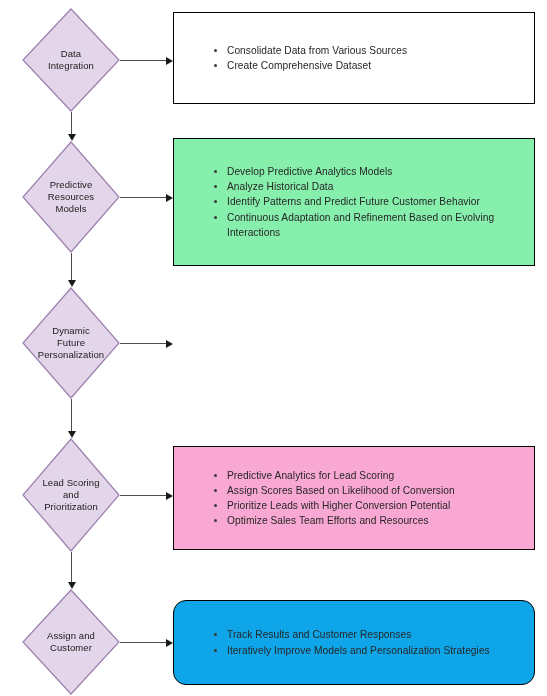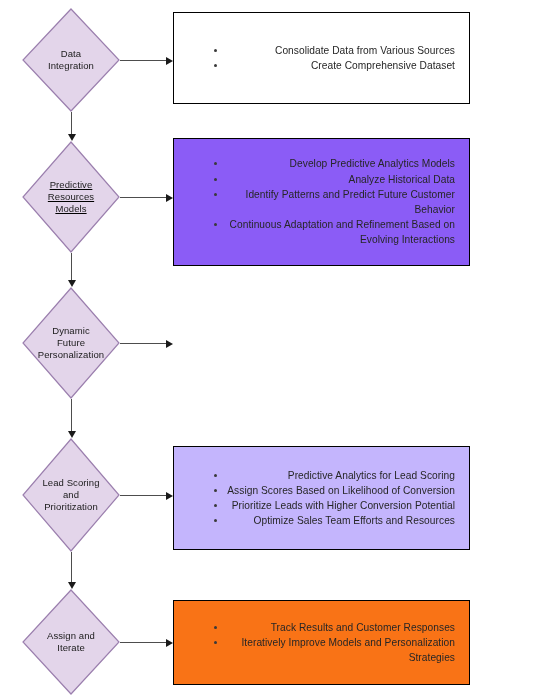--- a/index.html
+++ b/index.html
@@ -48,27 +48,26 @@
     font-size: 9.5px;
     line-height: 12px;
     color: #1a1a1a;
     width: 92px;
     letter-spacing: 0.1px;
   }
   
   .detail-box {
     position: absolute;
     left: 173px;
-    width: 297px;
+    width: 362px;
     background: #ffffff;
     border: 1px solid #000000;
     box-sizing: border-box;
     display: flex;
     align-items: center;
-    text-align: right;
   }
   .detail-box ul {
     margin: 0;
     padding: 0 14px 0 40px;
     list-style: none;
     width: 100%;
     box-sizing: border-box;
   }
   .detail-box li {
     font-size: 10.2px;
@@ -135,32 +134,32 @@
       <ul>
         <li>Consolidate Data from Various Sources</li>
         <li>Create Comprehensive Dataset</li>
       </ul>
     </div>
     <div class="conn conn-h" style="background: rgb(77, 77, 77); left: 120px; top: 60px; width: 48px;"></div>
     <div class="arrow-right" style="left: 166px; top: 57px;"></div>
     <div class="conn conn-v" style="background: rgb(77, 77, 77); left: 71px; top: 112px; height: 25px;"></div>
     <div class="arrow-down" style="left: 68px; top: 134px;"></div>
     <div class="diamond-wrap" style="top: 141px; height: 112px;">
-      <div class="diamond" style="height: 112px; text-decoration: underline;">
+      <div class="diamond" style="height: 112px;">
         <svg class="diamond-shape" viewBox="0 0 98 112" preserveAspectRatio="none">
           <polygon points="49,1 97,56 49,111 1,56" fill="#e3d5ea" stroke="#9b7fae" stroke-width="1.2"></polygon>
         </svg>
         <div class="diamond-label">
           <div>Predictive</div>
           <div>Resources</div>
           <div>Models</div>
         </div>
       </div>
     </div>
-    <div class="detail-box" style="top: 138px; height: 128px; border-color: rgb(0, 0, 0); background: #8b5cf6;">
+    <div class="detail-box" style="top: 138px; height: 128px; border-color: rgb(0, 0, 0); background: #86efac;">
       <ul>
         <li>Develop Predictive Analytics Models</li>
         <li>Analyze Historical Data</li>
         <li>Identify Patterns and Predict Future Customer Behavior</li>
         <li>Continuous Adaptation and Refinement Based on Evolving Interactions</li>
       </ul>
     </div>
     <div class="conn conn-h" style="background: rgb(77, 77, 77); left: 120px; top: 197px; width: 48px;"></div>
     <div class="arrow-right" style="left: 166px; top: 194px;"></div>
     <div class="conn conn-v" style="background: rgb(77, 77, 77); left: 71px; top: 253px; height: 30px;"></div>
@@ -186,44 +185,44 @@
         <svg class="diamond-shape" viewBox="0 0 98 114" preserveAspectRatio="none">
           <polygon points="49,1 97,57 49,113 1,57" fill="#e3d5ea" stroke="#9b7fae" stroke-width="1.2"></polygon>
         </svg>
         <div class="diamond-label">
           <div>Lead Scoring</div>
           <div>and</div>
           <div>Prioritization</div>
         </div>
       </div>
     </div>
-    <div class="detail-box" style="top: 446px; height: 104px; border-color: rgb(0, 0, 0); background: #c4b5fd;">
+    <div class="detail-box" style="top: 446px; height: 104px; border-color: rgb(0, 0, 0); background: #f9a8d4;">
       <ul>
         <li>Predictive Analytics for Lead Scoring</li>
         <li>Assign Scores Based on Likelihood of Conversion</li>
         <li>Prioritize Leads with Higher Conversion Potential</li>
         <li>Optimize Sales Team Efforts and Resources</li>
       </ul>
     </div>
     <div class="conn conn-h" style="background: rgb(77, 77, 77); left: 120px; top: 495px; width: 48px;"></div>
     <div class="arrow-right" style="left: 166px; top: 492px;"></div>
     <div class="conn conn-v" style="background: rgb(77, 77, 77); left: 71px; top: 552px; height: 33px;"></div>
     <div class="arrow-down" style="left: 68px; top: 582px;"></div>
     <div class="diamond-wrap" style="top: 589px; height: 106px;">
       <div class="diamond" style="height: 106px;">
         <svg class="diamond-shape" viewBox="0 0 98 106" preserveAspectRatio="none">
           <polygon points="49,1 97,53 49,105 1,53" fill="#e3d5ea" stroke="#9b7fae" stroke-width="1.2"></polygon>
         </svg>
         <div class="diamond-label">
           <div>Assign and</div>
-          <div>Iterate</div>
-        </div>
-      </div>
-    </div>
-    <div class="detail-box" style="top: 600px; height: 85px; border-color: rgb(0, 0, 0); background: #f97316;">
+          <div>Customer</div>
+        </div>
+      </div>
+    </div>
+    <div class="detail-box" style="top: 600px; height: 85px; border-color: rgb(0, 0, 0); background: #0ea5e9; border-radius: 13px;">
       <ul>
         <li>Track Results and Customer Responses</li>
         <li>Iteratively Improve Models and Personalization Strategies</li>
       </ul>
     </div>
     <div class="conn conn-h" style="background: rgb(77, 77, 77); left: 120px; top: 642px; width: 48px;"></div>
     <div class="arrow-right" style="left: 166px; top: 639px;"></div>
   </div>
 
 </body></html>

